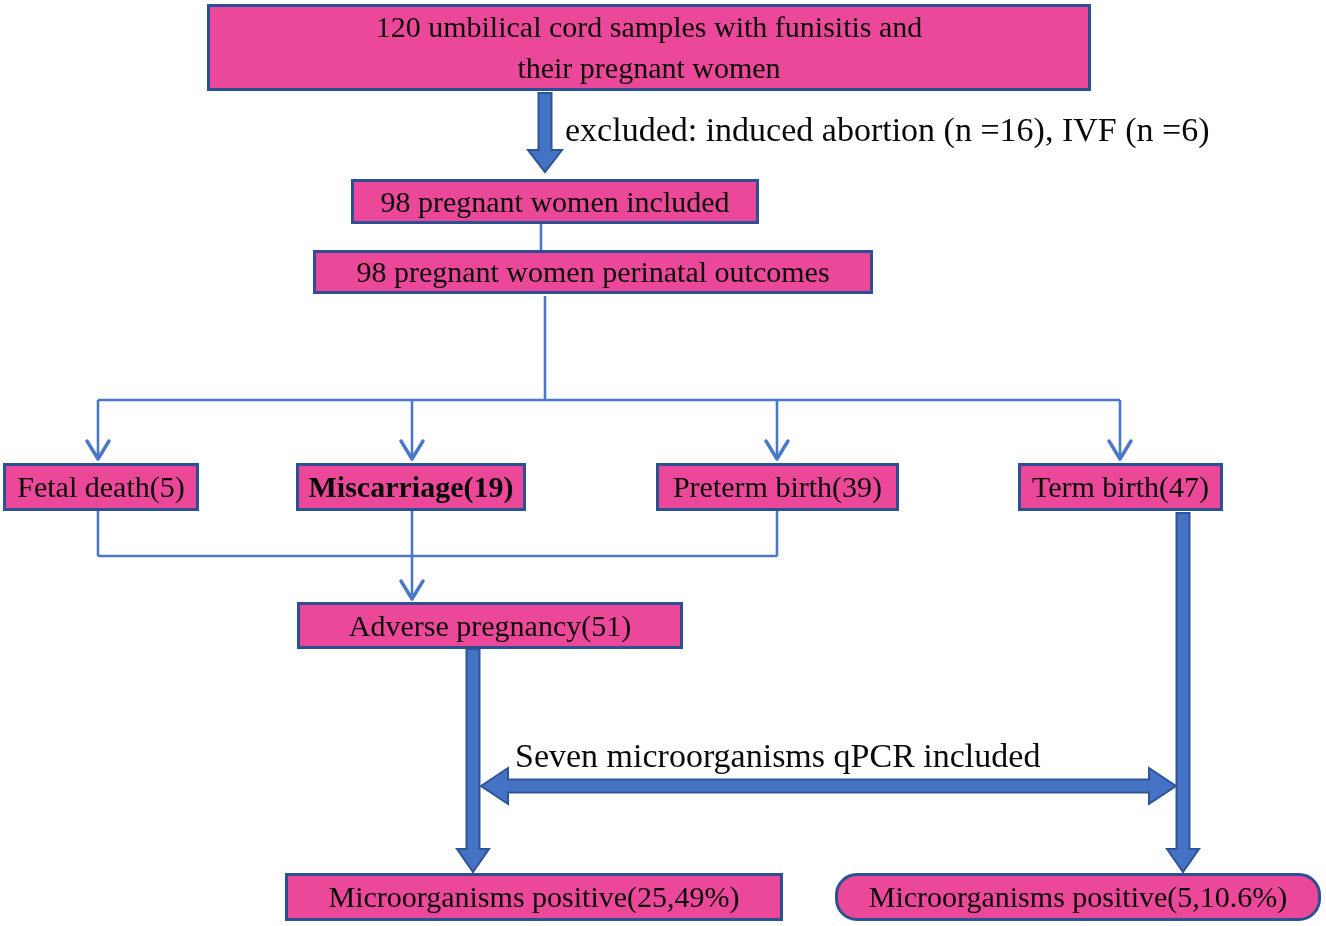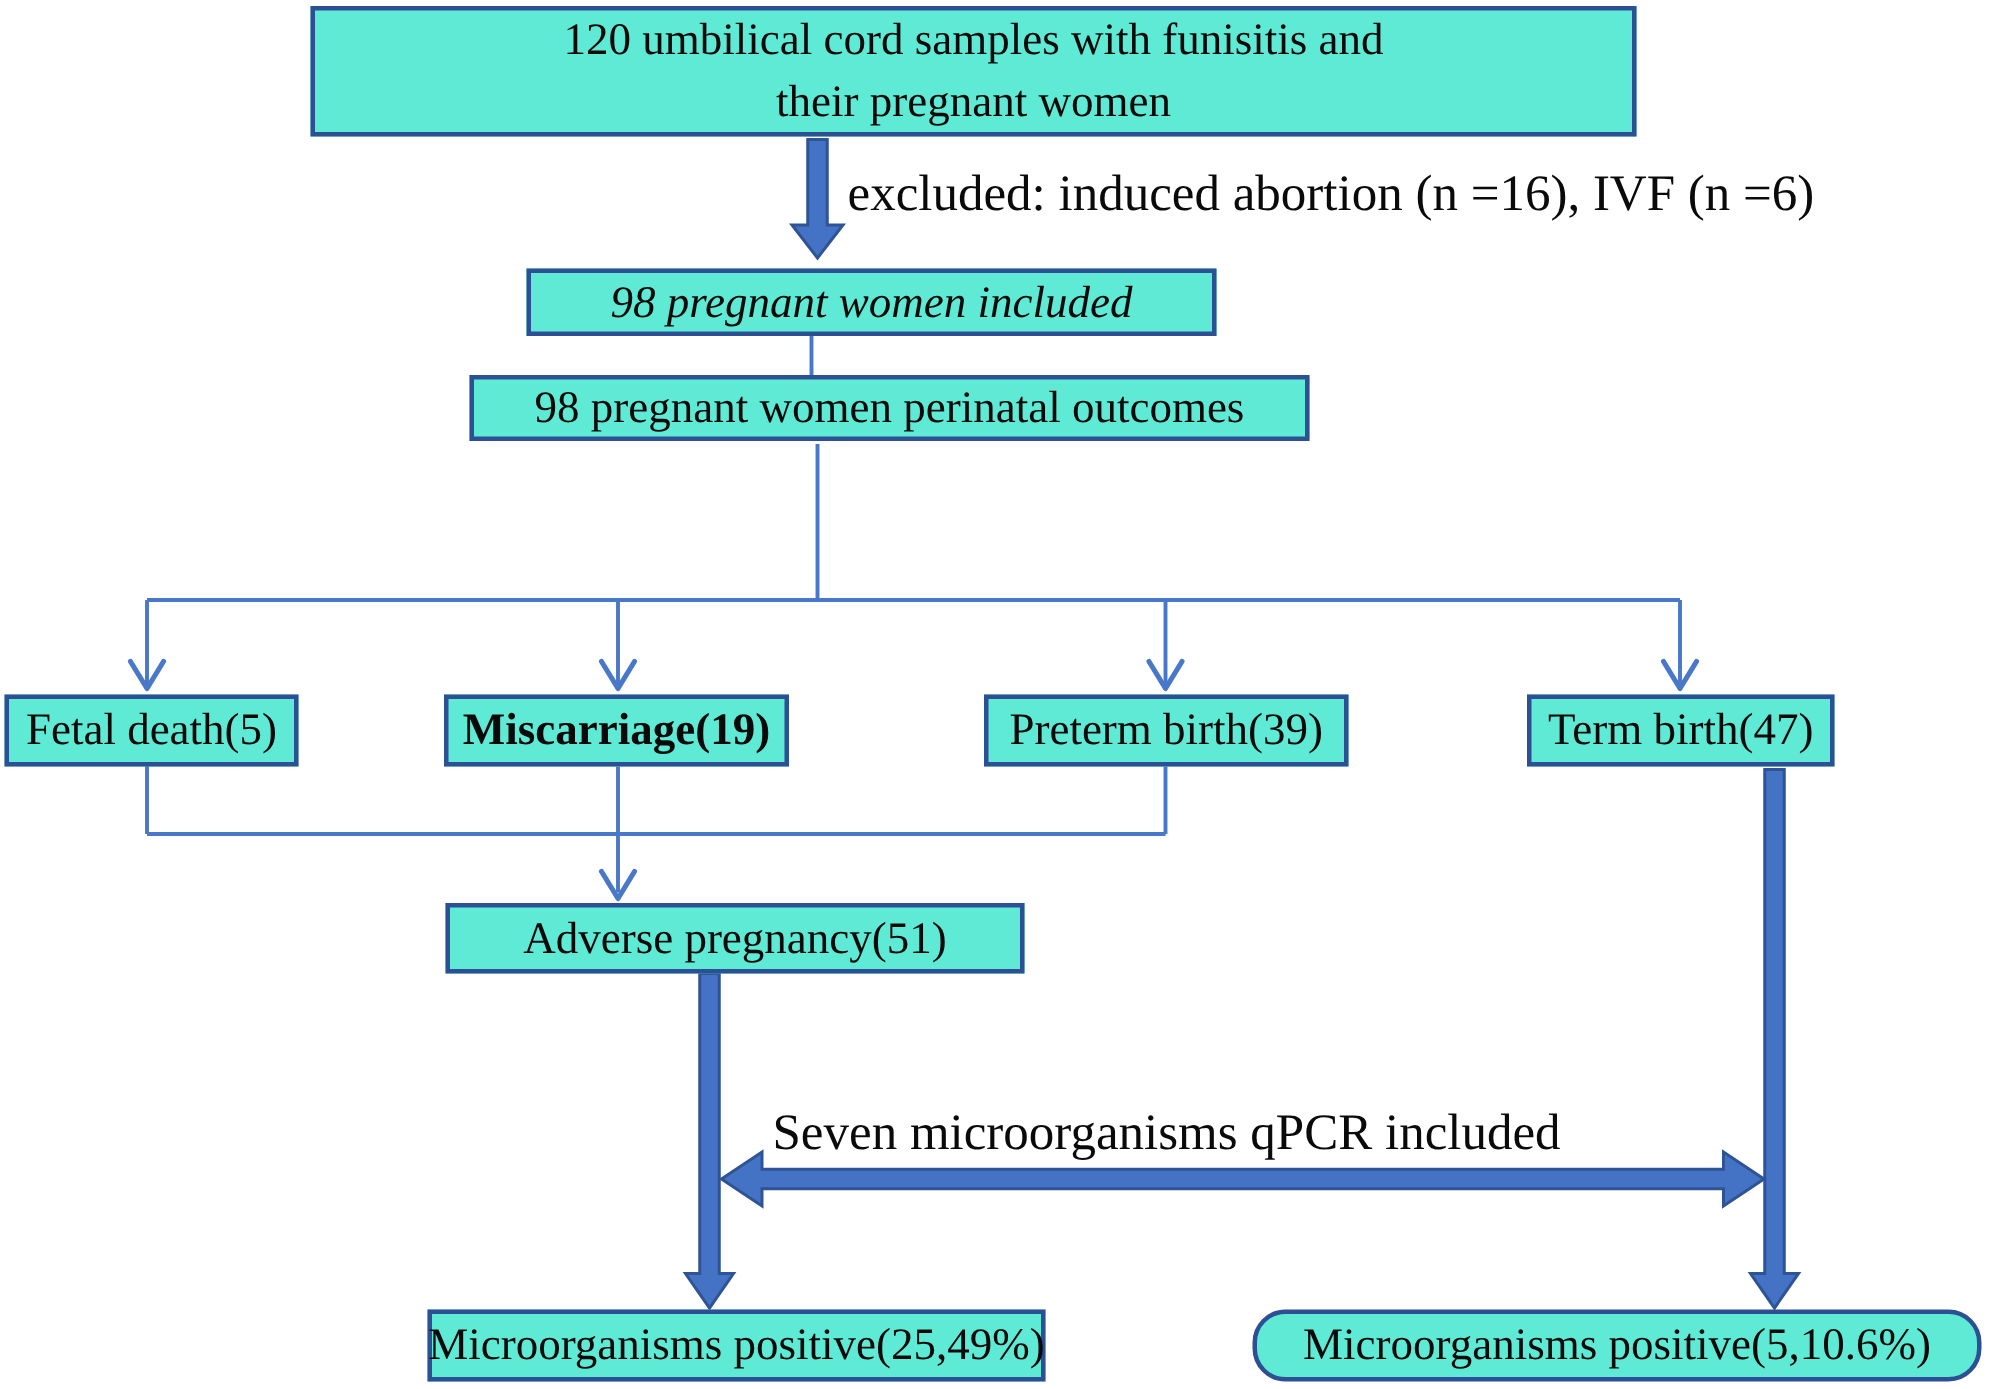--- a/index.html
+++ b/index.html
@@ -12,21 +12,21 @@
     overflow:hidden;
   }
   .overlay{position:absolute;left:0;top:0;width:1326px;height:926px;}
   .thin{fill:none;stroke:var(--connector,#4a78c8);stroke-width:2.6;}
   .vhead{fill:none;stroke:var(--connector,#4a78c8);stroke-width:3.4;stroke-linecap:round;stroke-linejoin:round;}
   .block{fill:var(--arrow-fill,#4472c4);stroke:var(--arrow-outline,#2f5496);stroke-width:2;stroke-linejoin:miter;}
   .box{
     position:absolute;
     box-sizing:border-box;
     border:3px solid var(--box-border,#2d4f94);
-    background:#5eead4;
+    background:#ec4899;
     display:flex;align-items:center;justify-content:center;
     text-align:center;
     font-size:30px;
     line-height:1.25;
     white-space:nowrap;
   }
   .box.samples{white-space:pre-line;font-size:30px;line-height:1.35;}
   .note{
     position:absolute;
     font-size:34px;
@@ -70,21 +70,21 @@
     <path class="block" d="M481,786 L508,768 L508,779.5 L1149,779.5 L1149,768 L1176,786 L1149,804 L1149,792.5 L508,792.5 L508,804 Z"></path>
   </svg>
 
   <div class="box samples" style="left:207px;top:4px;width:884px;height:87px;">
     <span>120 umbilical cord samples with funisitis and
 their pregnant women</span>
   </div>
 
   <div class="note excluded" style="left:565px;top:111px;">excluded: induced abortion (n =16), IVF (n =6)</div>
 
-  <div class="box" style="left:351px;top:179px;width:460px;height:45px;font-style:italic;">
+  <div class="box" style="left:351px;top:179px;width:408px;height:45px;">
     <span>98 pregnant women included</span>
   </div>
 
   <div class="box" style="left:313px;top:250px;width:560px;height:44px;">
     <span>98 pregnant women perinatal outcomes</span>
   </div>
 
   <div class="box" style="left:3px;top:463px;width:196px;height:48px;text-align:right;">
     <span>Fetal death(5)</span>
   </div>
@@ -100,21 +100,21 @@
   <div class="box" style="left:1018px;top:463px;width:205px;height:48px;">
     <span>Term birth(47)</span>
   </div>
 
   <div class="box" style="left:297px;top:602px;width:386px;height:47px;text-align:center;">
     <span>Adverse pregnancy(51)</span>
   </div>
 
   <div class="note qpcr" style="left:515px;top:737px;width:500px;">Seven microorganisms qPCR included</div>
 
-  <div class="box" style="left:285px;top:873px;width:412px;height:48px;text-align:center;">
+  <div class="box" style="left:285px;top:873px;width:498px;height:48px;text-align:center;">
     <span>Microorganisms positive(25,49%)</span>
   </div>
 
   <div class="box" style="left:835px;top:873px;width:486px;height:48px;border-radius:22px;">
     <span>Microorganisms positive(5,10.6%)</span>
   </div>
 
 </div>
 
 </body></html>

